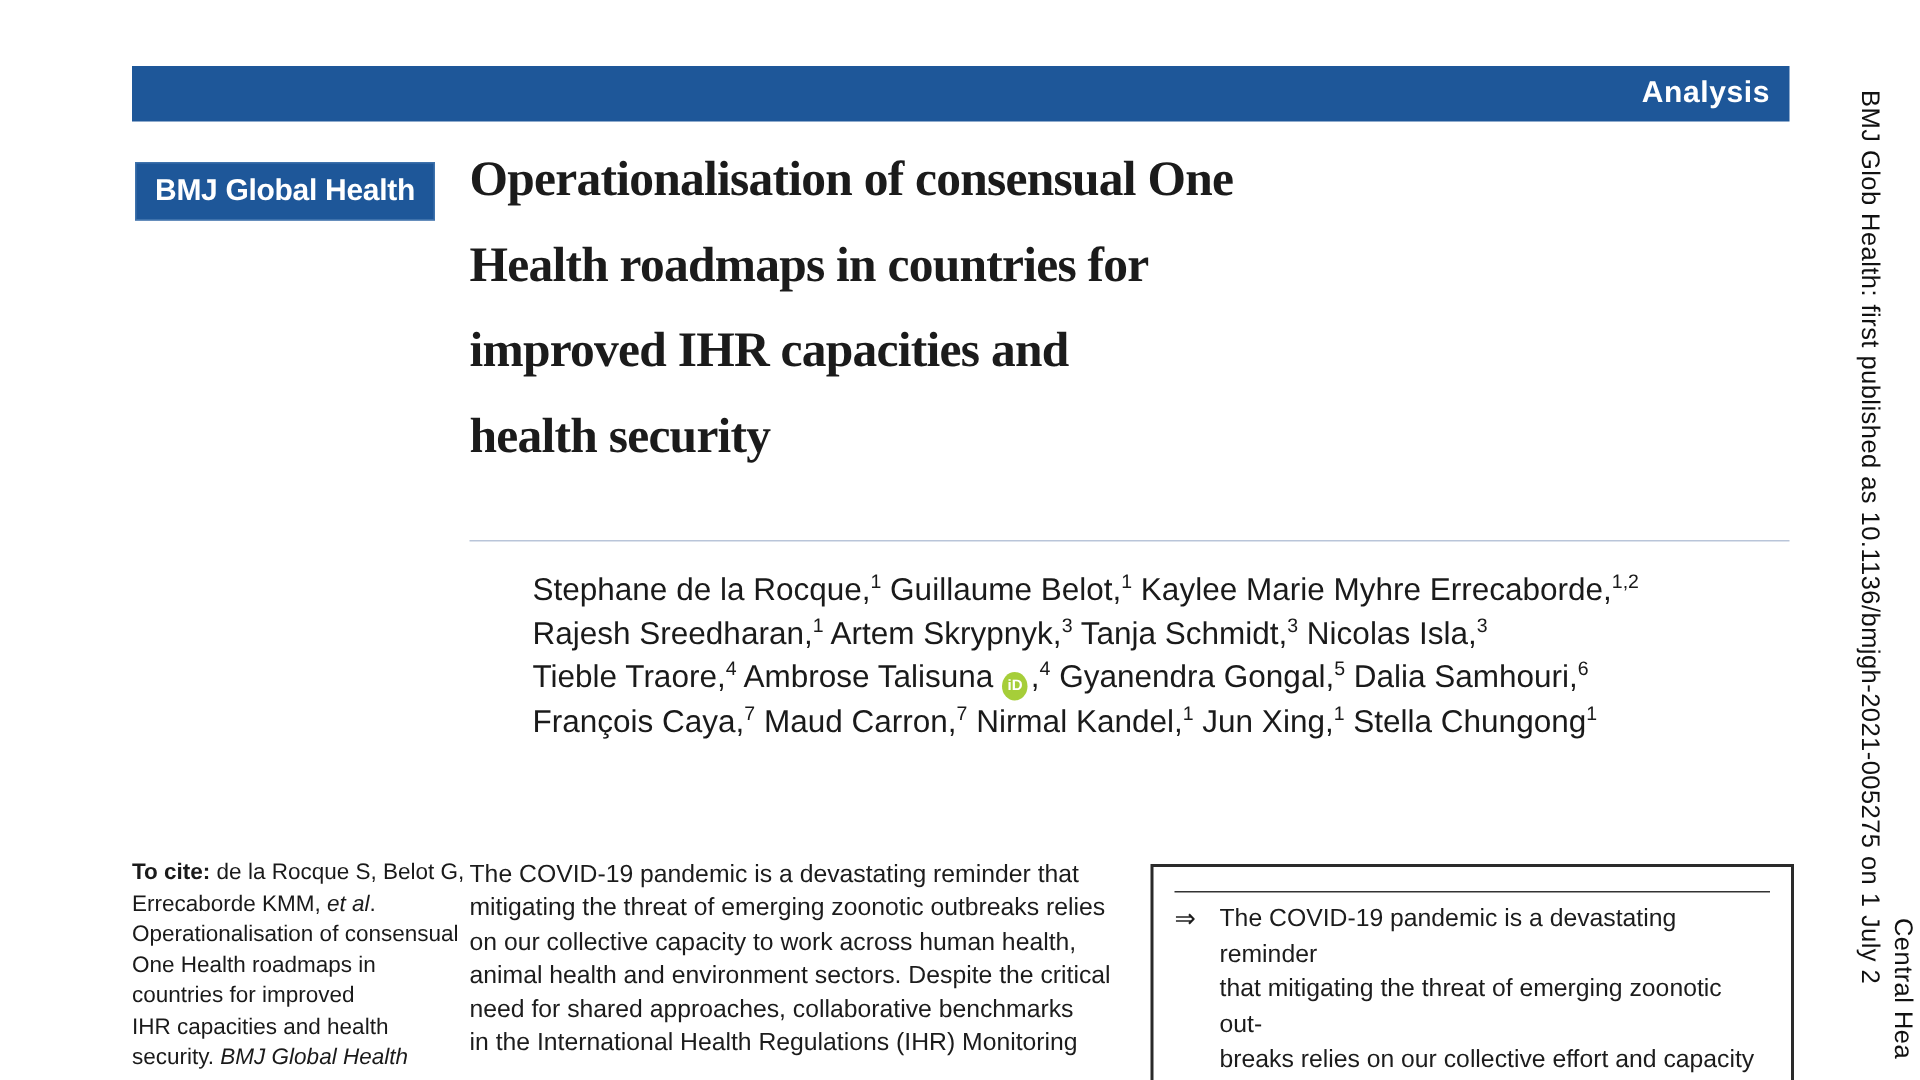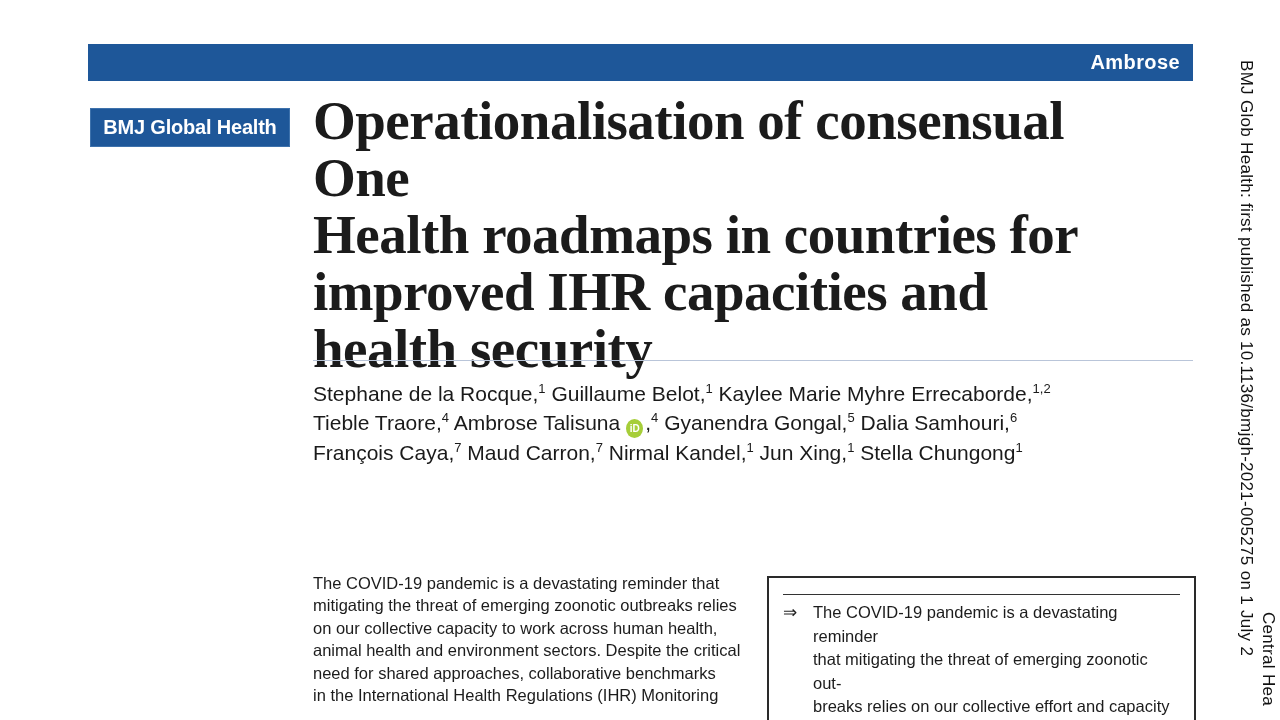--- a/index.html
+++ b/index.html
@@ -15,30 +15,30 @@
 
   
   .logo-box { position:absolute; left:90px; top:108px; width:200px; height:39px;
               background:#1e5799; border:1px solid #3e72ac; display:flex; align-items:center;
               justify-content:center; }
   .logo-text { color:#fff; font-weight:bold; font-size:20px; letter-spacing:-0.2px; }
 
   
   .title { position:absolute; left:313px; top:92px; width:860px;
            font-family:"Liberation Serif", serif; font-weight:bold;
-           font-size:55px; line-height:57px; color:#1b1b1b; letter-spacing:-0.5px;
+           font-size:33px; line-height:57px; color:#1b1b1b; letter-spacing:-0.5px;
            white-space:pre-line; }
 
   .rule { position:absolute; left:313px; top:360px; width:880px; height:1px; background:#b9c5d9; }
 
   
   .authors { position:absolute; left:313px; top:379px; width:870px;
              font-size:21px; line-height:29px; color:#1a1a1a; }
   .authors sup { font-size:13px; line-height:0; }
-  .author-line { white-space:nowrap; }
+  .author-line { white-space:nowrap;margin-left:42px; }
   .orcid-icon { display:inline-block; width:17px; height:19px; border-radius:50%;
                 background:#a6ce39; color:#fff; font-size:10px; font-weight:bold;
                 text-align:center; line-height:19px; vertical-align:-2px; margin:0 2px 0 6px; }
 
   
   .cite-block { position:absolute; left:88px; top:572px; width:222px;
                 font-size:15px; line-height:20.5px; color:#1a1a1a; }
 
   
   .abstract { position:absolute; left:313px; top:572px; width:442px; }
@@ -60,40 +60,42 @@
             letter-spacing:.3px; white-space:nowrap; }
   .v-text-1 { left:1236px; top:60px; height:660px; overflow:hidden; }
   .v-text-2 { left:1258px; top:612px; height:108px; overflow:hidden; }
 </style>
 </head>
 <body>
 
 <div class="page">
 
   <div class="top-bar">
-    <span class="analysis-label">Ambrose</span>
+    <span class="analysis-label">Analysis</span>
   </div>
 
   <div class="logo-box">
     <span class="logo-text">BMJ Global Health</span>
   </div>
 
   <h1 class="title">Operationalisation of consensual One
 Health roadmaps in countries for
 improved IHR capacities and
 health security</h1>
 
   <div class="rule"></div>
 
   <div class="authors">
     <div class="author-line">Stephane de la Rocque,<sup>1</sup> Guillaume Belot,<sup>1</sup> Kaylee Marie Myhre Errecaborde,<sup>1,2</sup></div>
+    <div class="author-line">Rajesh Sreedharan,<sup>1</sup> Artem Skrypnyk,<sup>3</sup> Tanja Schmidt,<sup>3</sup> Nicolas Isla,<sup>3</sup></div>
     <div class="author-line"><span>Tieble Traore,<sup>4</sup> Ambrose Talisuna</span><span class="orcid-icon">iD</span><span>,<sup>4</sup> Gyanendra Gongal,<sup>5</sup> Dalia Samhouri,<sup>6</sup></span></div>
     <div class="author-line">François Caya,<sup>7</sup> Maud Carron,<sup>7</sup> Nirmal Kandel,<sup>1</sup> Jun Xing,<sup>1</sup> Stella Chungong<sup>1</sup></div>
   </div>
 
+  <div class="cite-block"><b>To cite:</b> de la Rocque S, Belot G,<br>Errecaborde KMM, <i>et al</i>.<br>Operationalisation of consensual<br>One Health roadmaps in<br>countries for improved<br>IHR capacities and health<br>security. <i>BMJ Global Health</i></div>
 
   <div class="abstract">
     <div class="abstract-text">The COVID-19 pandemic is a devastating reminder that
 mitigating the threat of emerging zoonotic outbreaks relies
 on our collective capacity to work across human health,
 animal health and environment sectors. Despite the critical
 need for shared approaches, collaborative benchmarks
 in the International Health Regulations (IHR) Monitoring</div>
   </div>
 

